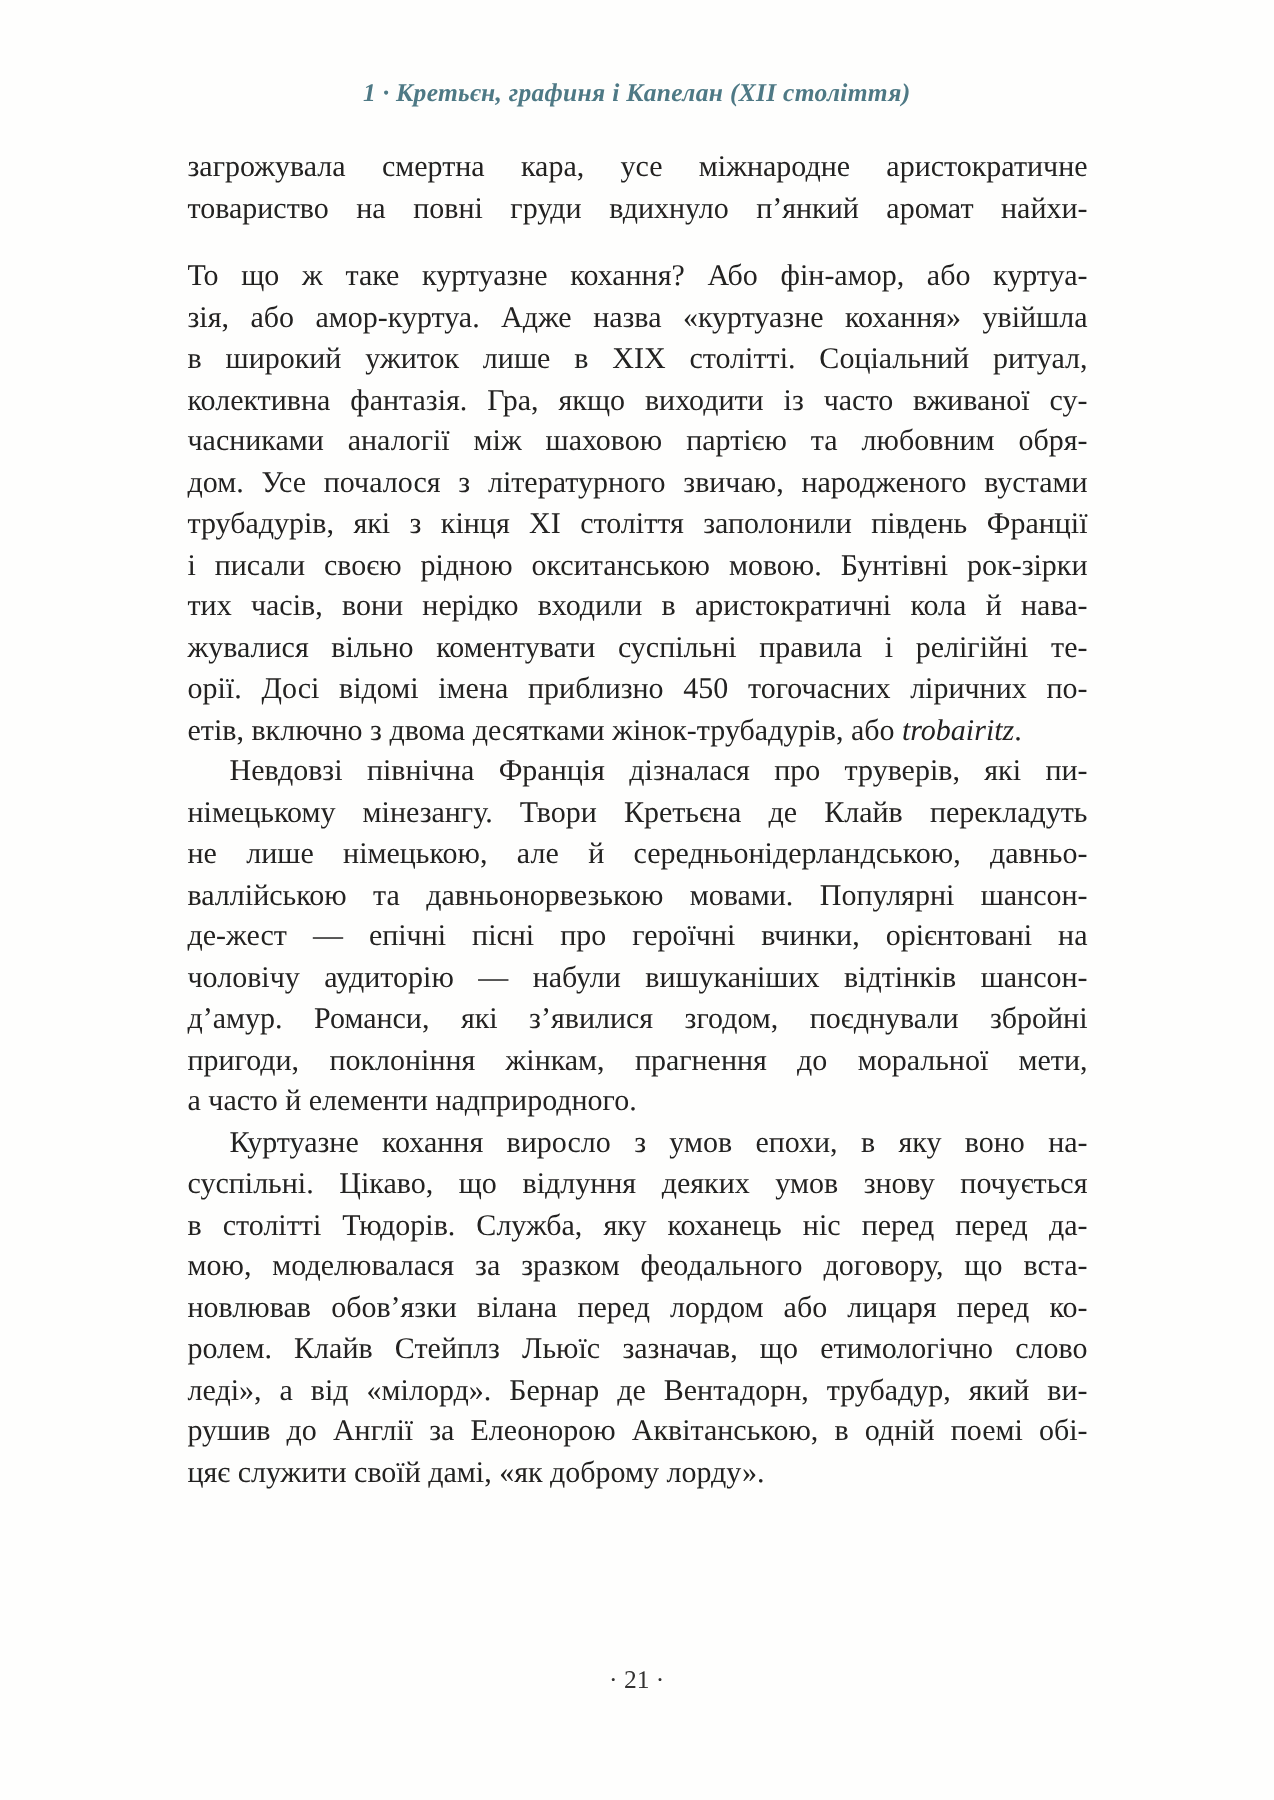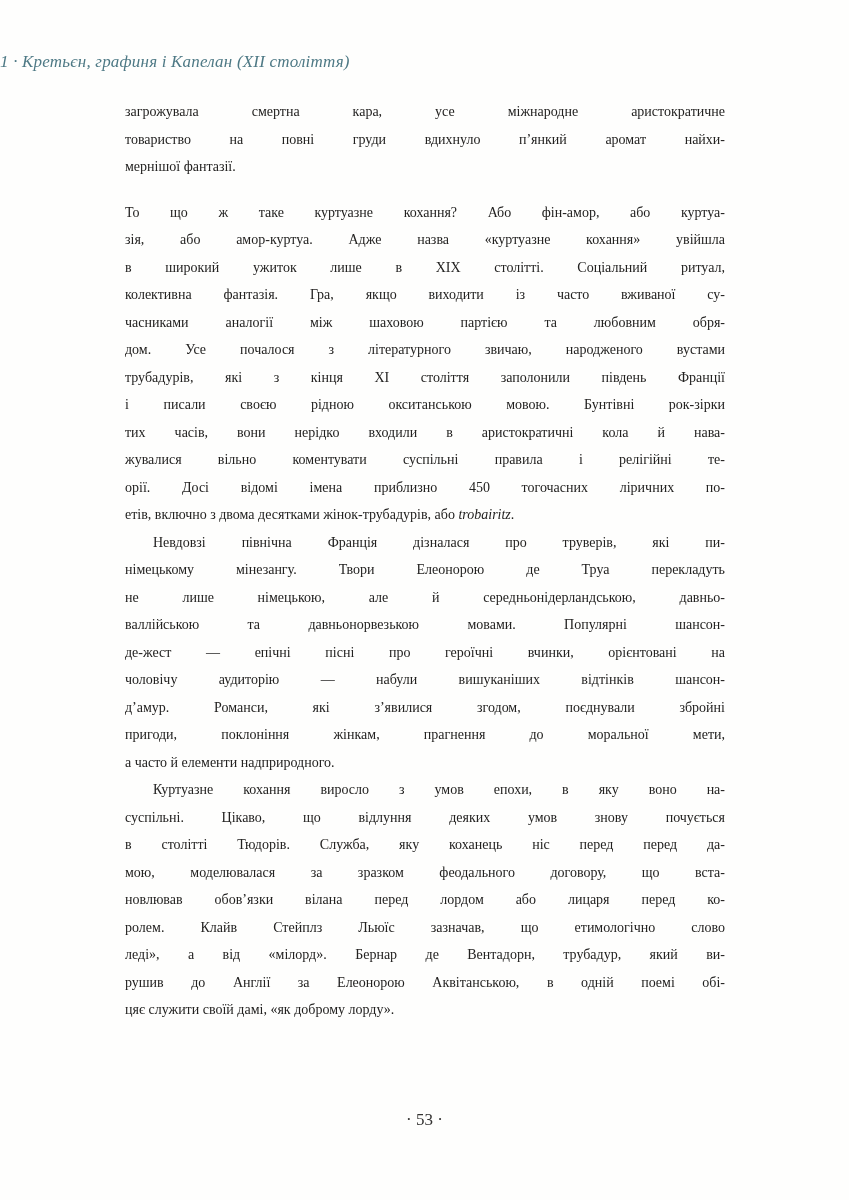--- a/index.html
+++ b/index.html
@@ -13,30 +13,32 @@
     background: #fefefd;
     font-family: "Liberation Serif", "DejaVu Serif", serif;
     color: #232221;
     overflow: hidden;
   }
   .page-header {
     position: absolute;
     top: 52px;
     left: 0;
     width: 100%;
+    text-align: center;
     font-style: italic;
     font-size: 17px;
     letter-spacing: 0.2px;
+    font-weight: bold;
   }
   .text-block {
     position: absolute;
     top: 98px;
     left: 125px;
     width: 600px;
-    font-size: 14px;
+    font-size: 20px;
     line-height: 27.5px;
   }
   .paragraph { margin: 0; }
   .paragraph.gap-before { margin-top: 18px; }
   .line {
     text-align: justify;
     text-align-last: justify;
     min-height: 27.5px;
   }
   .line.last {
@@ -60,39 +62,38 @@
 </style>
 </head>
 <body>
 
 <div class="page-header" style="color: rgb(78, 121, 133);">1 · Кретьєн, графиня і Капелан (ХІІ століття)</div>
 
 <div class="text-block" style="color: rgb(35, 34, 33);">
     <div class="paragraph">
       <div class="line"><span>загрожувала смертна кара, усе міжнародне аристократичне</span></div>
       <div class="line"><span>товариство на повні груди вдихнуло п’янкий аромат найхи-</span></div>
-      <div class="line last"><span>мернішої фантазії.</span></div>
     </div>
     <div class="paragraph gap-before">
       <div class="line"><span>То що ж таке куртуазне кохання? Або фін-амор, або куртуа-</span></div>
       <div class="line"><span>зія, або амор-куртуа. Адже назва «куртуазне кохання» увійшла</span></div>
       <div class="line"><span>в широкий ужиток лише в XIX столітті. Соціальний ритуал,</span></div>
       <div class="line"><span>колективна фантазія. Гра, якщо виходити із часто вживаної су-</span></div>
       <div class="line"><span>часниками аналогії між шаховою партією та любовним обря-</span></div>
       <div class="line"><span>дом. Усе почалося з літературного звичаю, народженого вустами</span></div>
       <div class="line"><span>трубадурів, які з кінця XI століття заполонили південь Франції</span></div>
       <div class="line"><span>і писали своєю рідною окситанською мовою. Бунтівні рок-зірки</span></div>
       <div class="line"><span>тих часів, вони нерідко входили в аристократичні кола й нава-</span></div>
       <div class="line"><span>жувалися вільно коментувати суспільні правила і релігійні те-</span></div>
       <div class="line"><span>орії. Досі відомі імена приблизно 450 тогочасних ліричних по-</span></div>
       <div class="line last"><span>етів, включно з двома десятками жінок-трубадурів, або </span><i>trobairitz</i><span>.</span></div>
     </div>
     <div class="paragraph">
       <div class="line indent"><span>Невдовзі північна Франція дізналася про труверів, які пи-</span></div>
-      <div class="line"><span>німецькому мінезангу. Твори Елеонорою де Труа перекладуть</span></div>
+      <div class="line"><span>німецькому мінезангу. Твори Кретьєна де Клайв перекладуть</span></div>
       <div class="line"><span>не лише німецькою, але й середньонідерландською, давньо-</span></div>
       <div class="line"><span>валлійською та давньонорвезькою мовами. Популярні шансон-</span></div>
       <div class="line"><span>де-жест — епічні пісні про героїчні вчинки, орієнтовані на</span></div>
       <div class="line"><span>чоловічу аудиторію — набули вишуканіших відтінків шансон-</span></div>
       <div class="line"><span>д’амур. Романси, які з’явилися згодом, поєднували збройні</span></div>
       <div class="line"><span>пригоди, поклоніння жінкам, прагнення до моральної мети,</span></div>
       <div class="line last"><span>а часто й елементи надприродного.</span></div>
     </div>
     <div class="paragraph">
       <div class="line indent"><span>Куртуазне кохання виросло з умов епохи, в яку воно на-</span></div>
@@ -100,13 +101,13 @@
       <div class="line"><span>в столітті Тюдорів. Служба, яку коханець ніс перед перед да-</span></div>
       <div class="line"><span>мою, моделювалася за зразком феодального договору, що вста-</span></div>
       <div class="line"><span>новлював обов’язки вілана перед лордом або лицаря перед ко-</span></div>
       <div class="line"><span>ролем. Клайв Стейплз Льюїс зазначав, що етимологічно слово</span></div>
       <div class="line"><span>леді», а від «мілорд». Бернар де Вентадорн, трубадур, який ви-</span></div>
       <div class="line"><span>рушив до Англії за Елеонорою Аквітанською, в одній поемі обі-</span></div>
       <div class="line last"><span>цяє служити своїй дамі, «як доброму лорду».</span></div>
     </div>
   </div>
 
-<div class="page-footer">· 53 ·</div>
+<div class="page-footer">· 21 ·</div>
 
 </body></html>

